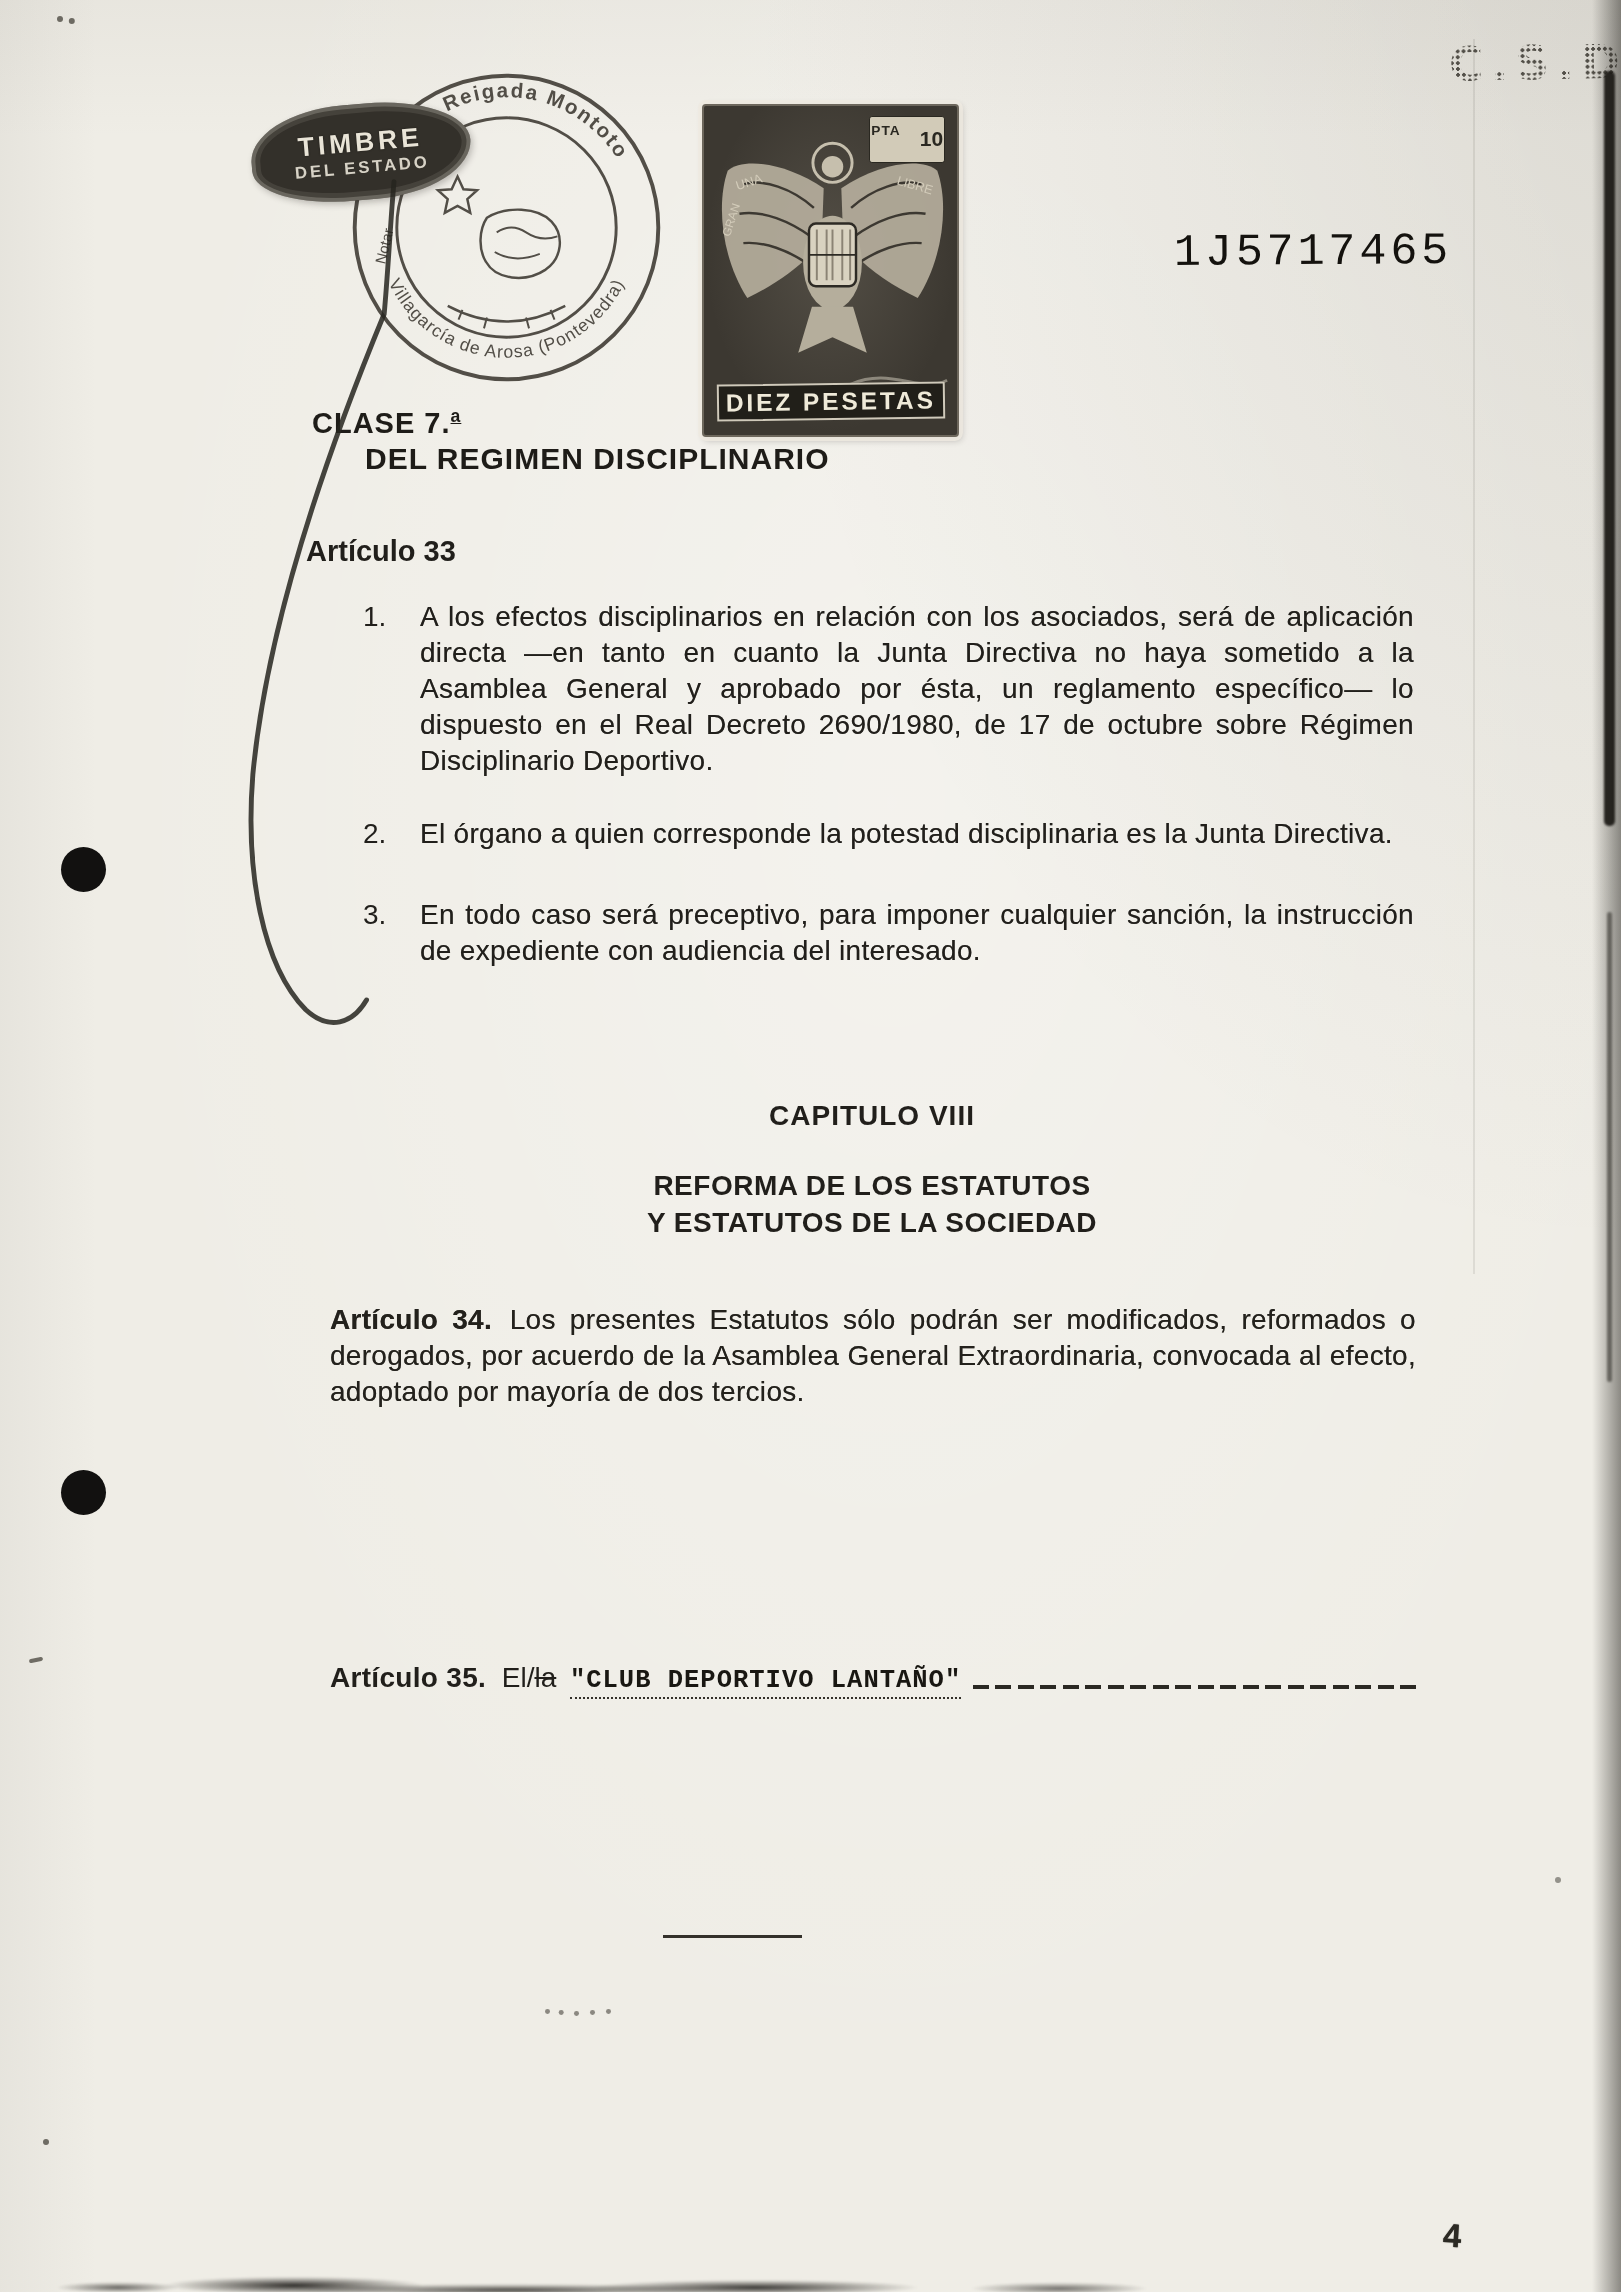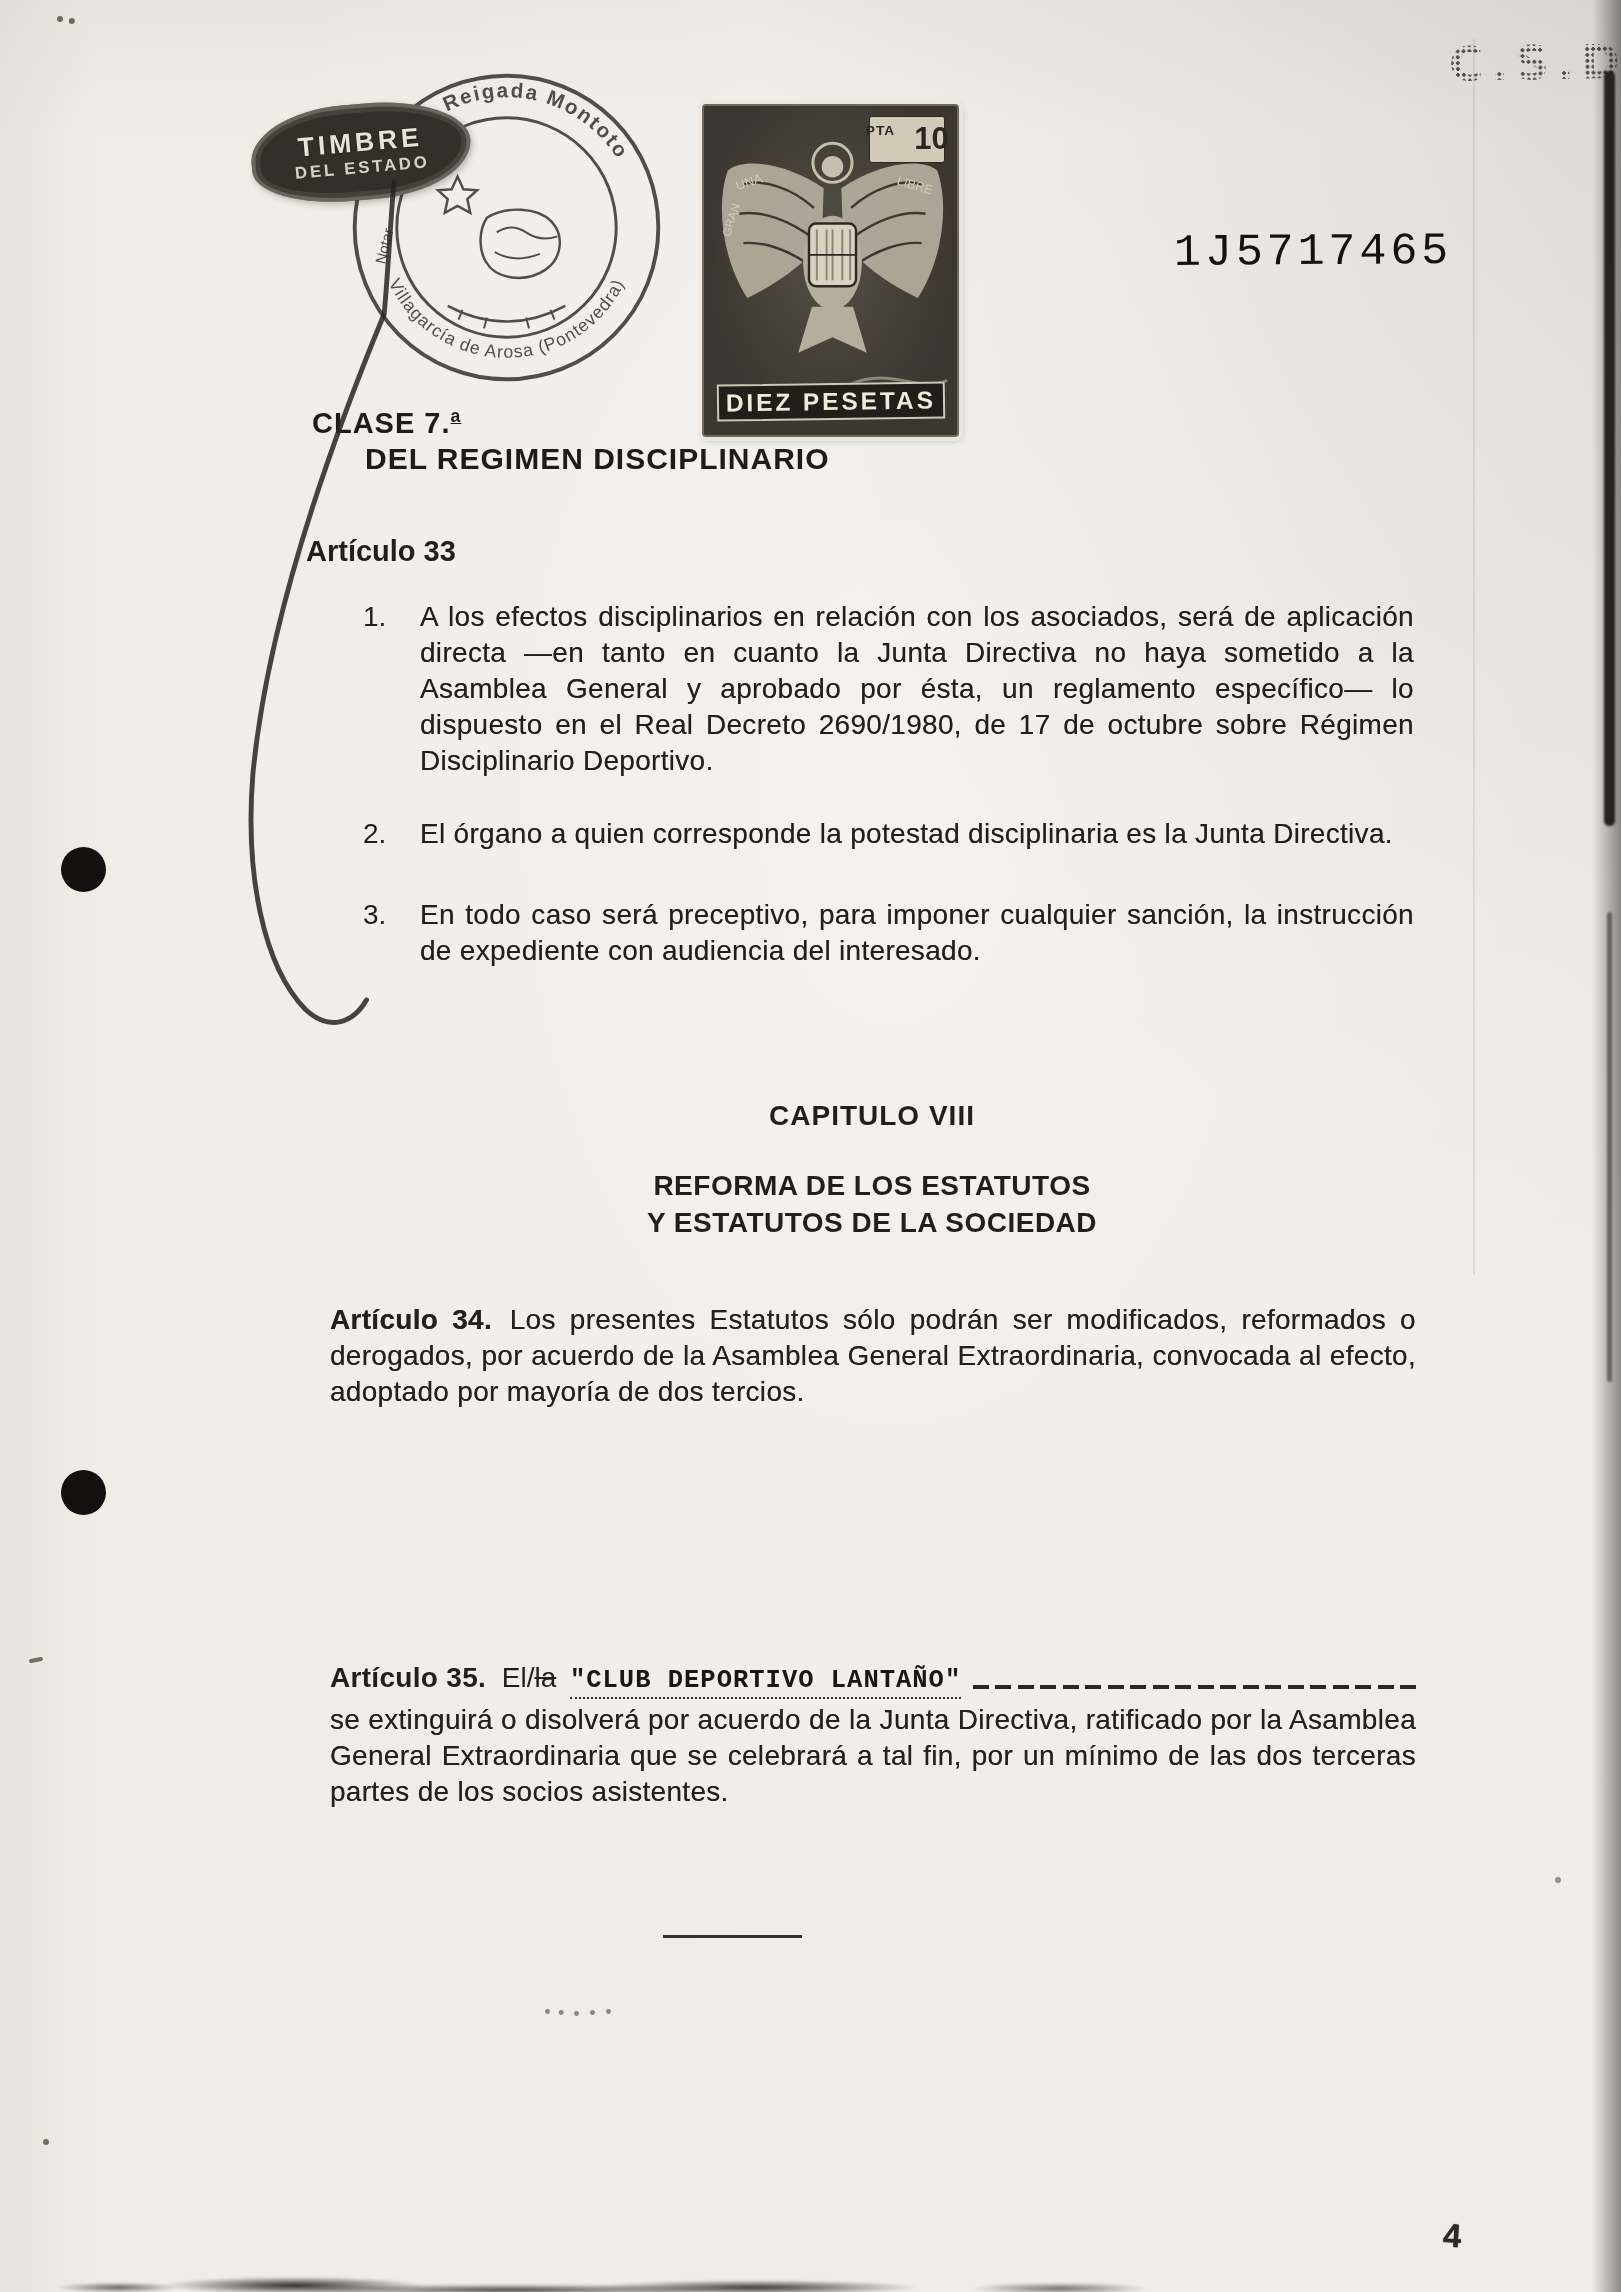--- a/index.html
+++ b/index.html
@@ -60,21 +60,21 @@
       #3c3831;
     border:2px solid #6d675c; border-radius:3.9px;
     box-shadow: 0 0 0 3.9px rgba(238,234,224,.85), 2px 2.9px 7.8px rgba(30,28,24,.3);
   }
   .tax .pta-box{
     position:absolute; top:9.8px; right:11.8px; width:76px; height:47px;
     background:#d2cbb8; color:#2a2821; border:1px solid #2a2821; border-radius:2.9px;
     display:flex; align-items:center; justify-content:center; gap:19px;
   }
   .tax .pta-box .pta{ font-weight:bold; font-size:13.7px; letter-spacing:1px; align-self:flex-start; margin-top:5.9px; }
-  .tax .pta-box .ten{ font-weight:bold; font-size:31px; }
+  .tax .pta-box .ten{ font-weight:bold; font-size:21px; }
   .tax .banner{
     position:absolute; left:12.7px; right:12.7px; bottom:14.7px; height:37px;
     background:#211f19; border:2px solid #cfc9ba; color:#efead9;
     display:flex; align-items:center; justify-content:center;
     font-weight:bold; font-size:24.5px; letter-spacing:2.9px; transform:rotate(-.8deg);
   }
 
   
   .clase{ position:absolute; left:312px; top:406px; font-weight:bold; font-size:29px; letter-spacing:1px; color:#1e1c18; z-index:2; }
   .clase sup{ font-size:17.6px; text-decoration:underline; }
@@ -254,21 +254,20 @@
     <b>Artículo 34.</b><span>Los presentes Estatutos sólo podrán ser modificados, reformados o derogados, por acuerdo de la Asamblea General Extraordinaria, convocada al efecto, adoptado por mayoría de dos tercios.</span>
   </p>
 
   <div class="art35-line">
     <b>Artículo 35.</b>
     <span class="prefix">El/</span>
     <span class="struck">la</span>
     <span class="club">"CLUB DEPORTIVO LANTAÑO"</span>
     <span class="dash-fill"></span>
   </div>
-  <p class="txt p35">se extinguirá o disolverá por acuerdo de la Junta Directiva, ratificado por la Asamblea General Extraordinaria que se celebrará a tal fin, por un mínimo de las dos terceras partes de los socios asistentes.</p>
 
   <div class="hr-small"></div>
 
   <div class="hole h1"></div>
   <div class="hole h2"></div>
 
   <svg class="pen" width="1621" height="2293" viewBox="0 0 1654 2339">
     <path d="M 402 185 C 398 232, 396 276, 392 320 C 330 470, 272 640, 258 790 C 250 890, 268 985, 312 1030 C 336 1052, 360 1044, 374 1020" fill="none" stroke="#26241f" stroke-width="5" stroke-linecap="round" opacity=".85"></path>
   </svg>
 

